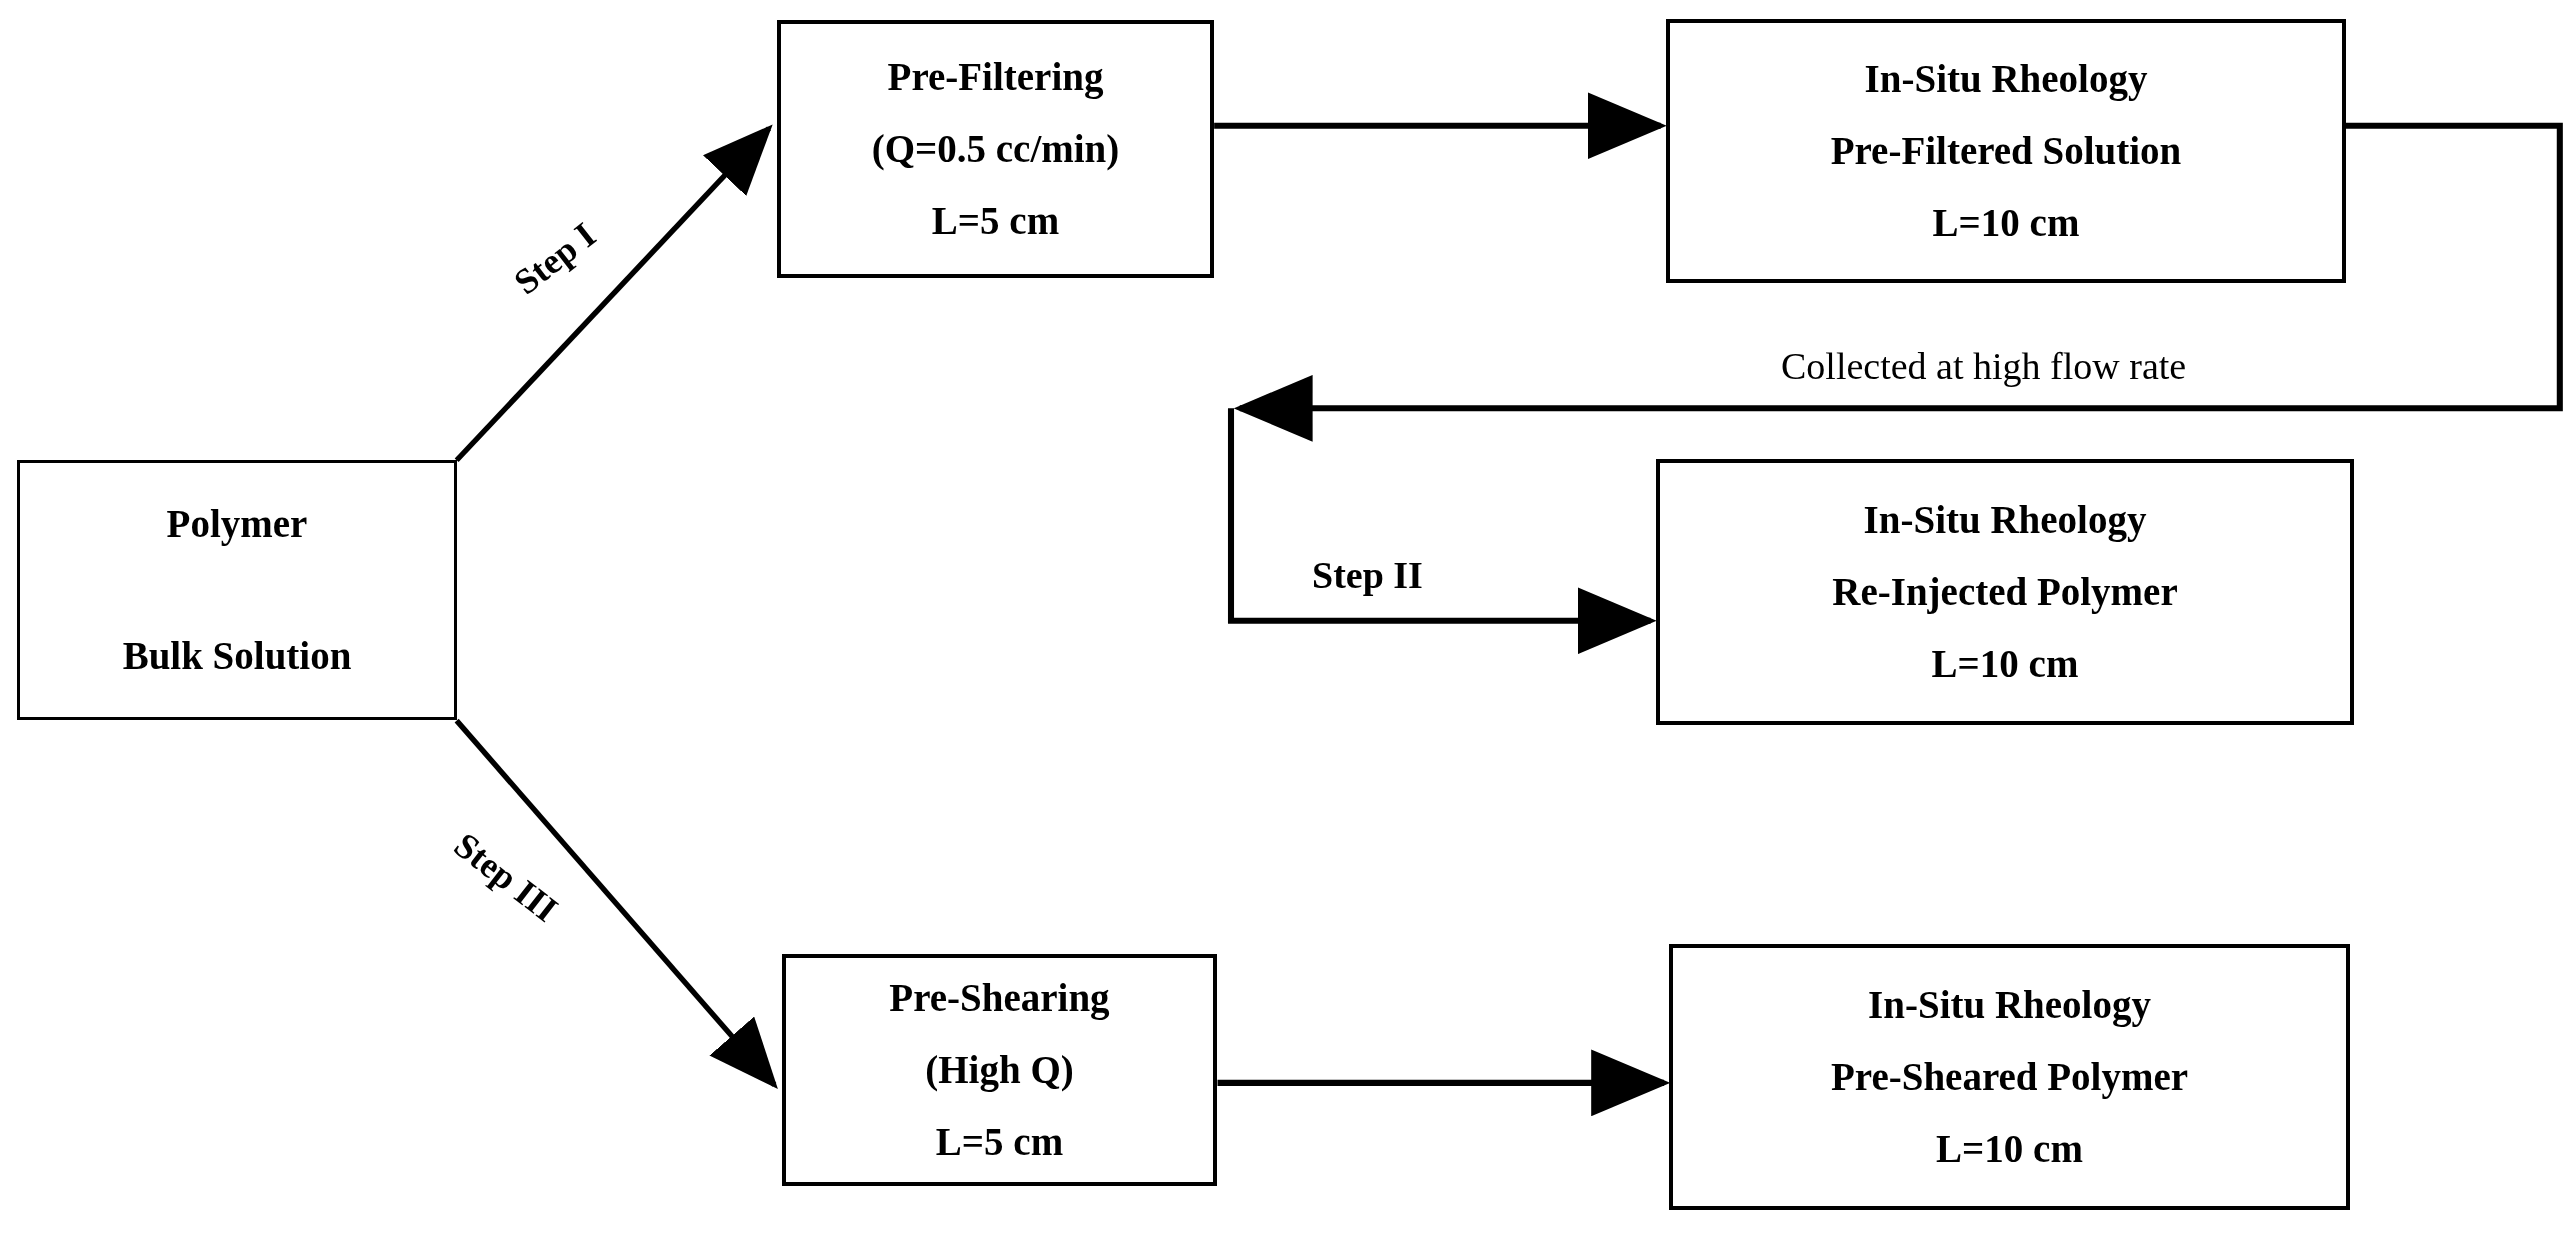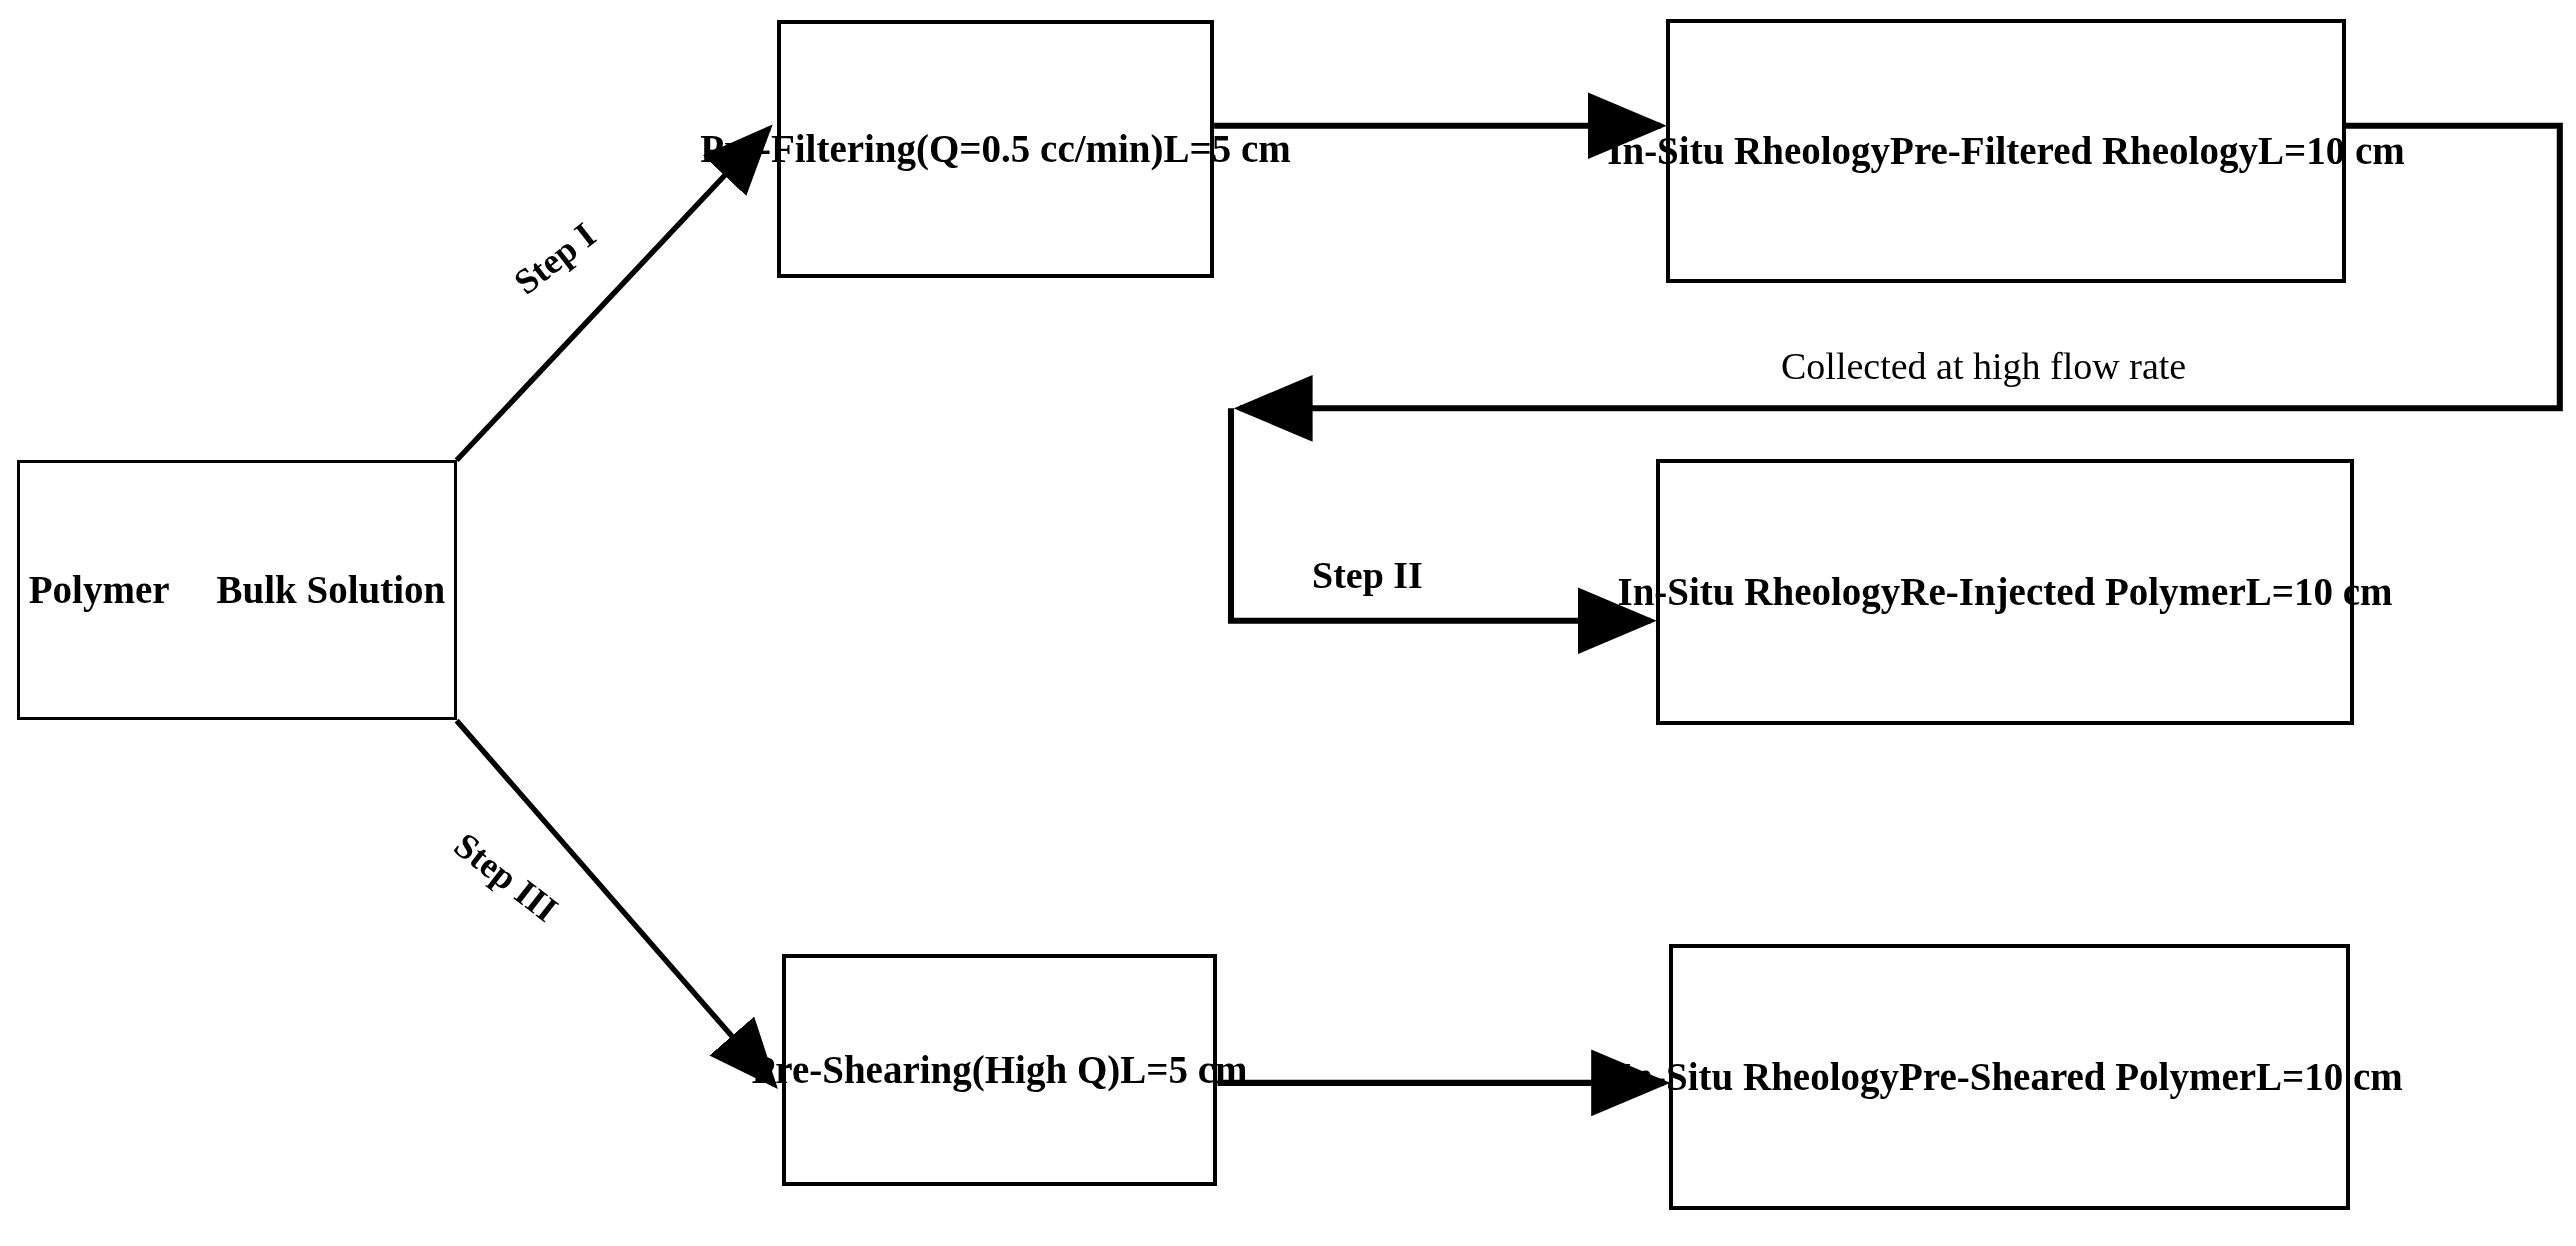--- a/index.html
+++ b/index.html
@@ -21,21 +21,21 @@
     width: 2576px;
     height: 1247px;
     pointer-events: none;
   }
   .node {
     position: absolute;
     border: 4.7px solid #000000;
     background: #ffffff;
     box-sizing: border-box;
     display: flex;
-    flex-direction: row;
+    flex-direction: column;
     align-items: center;
     justify-content: center;
   }
   .node .line {
     font-weight: bold;
     color: #000000;
     font-size: 39px;
     line-height: 1.08;
     white-space: nowrap;
     text-align: center;
@@ -114,21 +114,21 @@
   </div>
 
   <div class="node three" id="node-prefilter">
     <div class="line">Pre-Filtering</div>
     <div class="line">(Q=0.5 cc/min)</div>
     <div class="line">L=5 cm</div>
   </div>
 
   <div class="node three" id="node-rheo-pf">
     <div class="line">In-Situ Rheology</div>
-    <div class="line">Pre-Filtered Rheology</div>
+    <div class="line">Pre-Filtered Solution</div>
     <div class="line">L=10 cm</div>
   </div>
 
   <div class="node three" id="node-rheo-ri">
     <div class="line">In-Situ Rheology</div>
     <div class="line">Re-Injected Polymer</div>
     <div class="line">L=10 cm</div>
   </div>
 
   <div class="node three" id="node-preshear">

